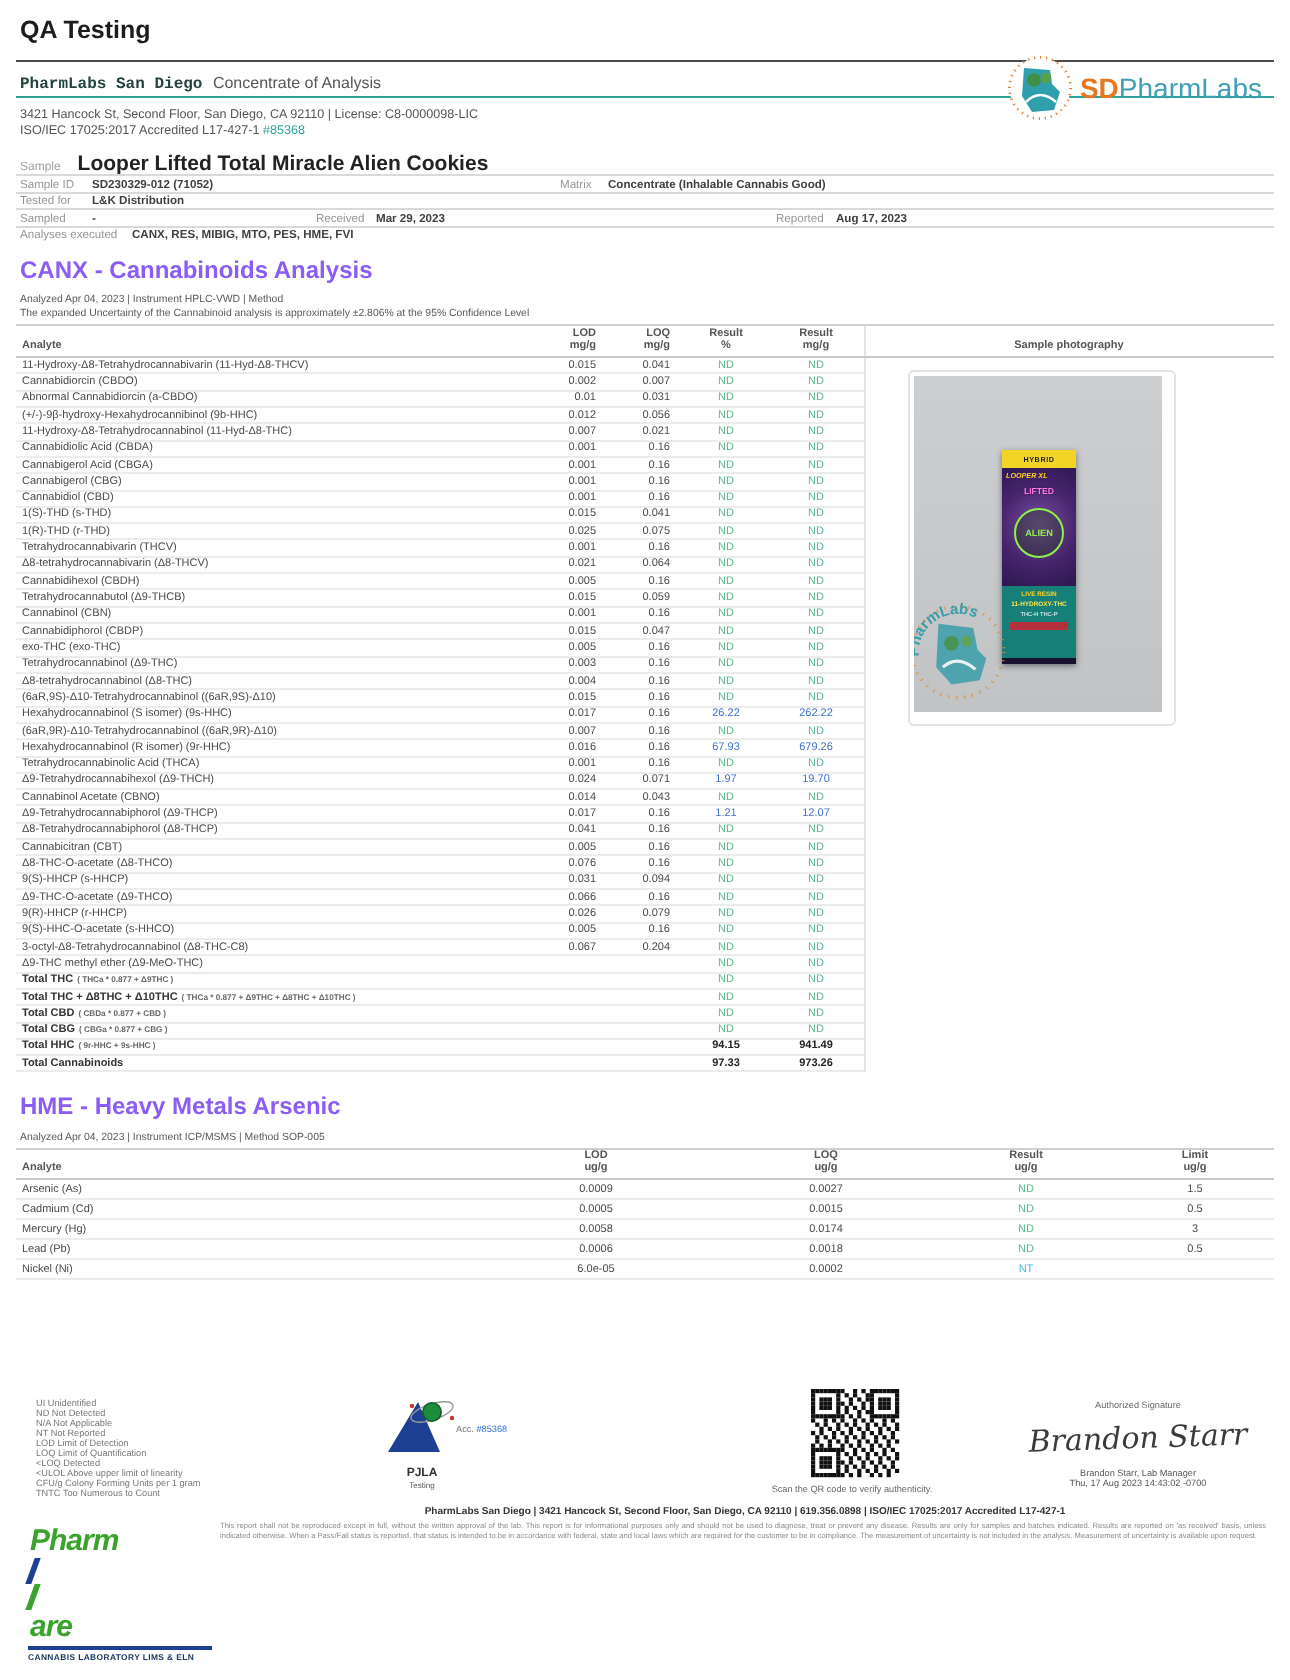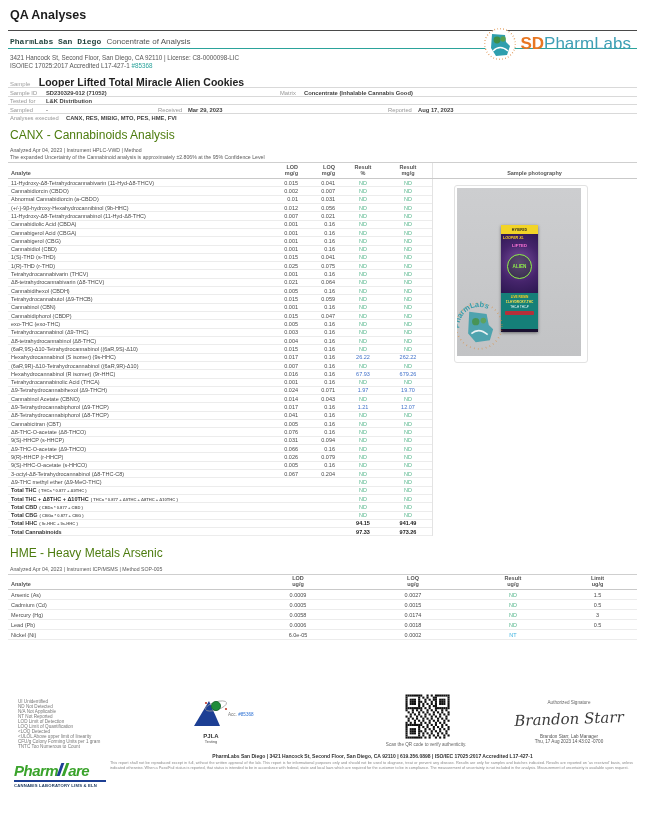--- a/index.html
+++ b/index.html
@@ -12,37 +12,37 @@
   .doc-title{font-size:14px;font-weight:bold;color:#1c1c1c;letter-spacing:.2px;}
   .qa-label{font-size:12.5px;font-weight:bold;color:#1c1c1c;}
   .rule-dark{position:absolute;top:30px;left:8px;right:8px;border-top:1px solid #4a4a4a;}
   .lab-line{position:absolute;top:37px;left:10px;font-size:8px;}
   .lab-name{font-weight:bold;color:#23433e;font-family:Liberation Mono, monospace;}
   .lab-cert{color:#555;margin-left:3px;}
   .rule-teal{position:absolute;top:48px;left:8px;right:8px;border-top:1.5px solid #2ba39b;}
   .addr{position:absolute;top:54px;left:10px;font-size:6.3px;color:#555;line-height:7.6px;}
   .acc-link{color:#2ba39b;text-decoration:none;}
   .logo{position:absolute;top:27px;right:14px;display:flex;align-items:center;}
-  .logo-text{font-size:17px;margin-left:3px;text-align:center;}
+  .logo-text{font-size:14px;margin-left:3px;text-align:center;}
   .logo-sd{color:#e87722;font-weight:bold;}
   .logo-pl{color:#3e9fb5;}
 
   
   .sample-line{position:absolute;top:72px;left:10px;}
   .sample-label{font-size:6px;color:#a0a0a0;margin-right:4px;}
   .sample-name{font-size:10.5px;font-weight:bold;color:#222;}
   .info-table{position:absolute;top:87px;left:8px;right:8px;font-size:5.8px;}
   .irow{position:relative;height:7.6px;border-top:1px solid #d9d9d9;}
   .irow:last-child{border-bottom:none;}
   .irow .lb{position:absolute;top:1.6px;color:#969696;}
   .irow .vl{position:absolute;top:1.6px;color:#3f3f3f;font-weight:bold;}
   .irow.last-b{border-bottom:1px solid #d9d9d9;}
 
   
-  .sec-h{font-size:12px;font-weight:normal;color:#4d7c0f;}
+  .sec-h{font-size:12px;font-weight:bold;color:#8b5cf6;}
   .meta{font-size:5.2px;color:#5a5a5a;}
 
   
   .canx-table{position:absolute;top:162px;left:8px;width:424px;border-right:1px solid #e3e3e3;}
   .chead{display:flex;align-items:flex-end;height:17px;border-top:1px solid #cfcfcf;border-bottom:1px solid #c9c9c9;
          font-size:5.5px;font-weight:bold;color:#555;box-sizing:border-box;padding-bottom:2px;}
   .chead .h2{display:block;line-height:6px;}
   .col-a{flex:1;padding-left:3px;text-align:left;}
   .col-l,.col-q{width:37px;text-align:right;padding-right:7px;box-sizing:border-box;}
   .col-p{width:42px;text-align:center;}
@@ -99,32 +99,32 @@
   .qr{position:absolute;left:404px;top:693px;}
   .qr-caption{position:absolute;left:360px;top:742px;width:132px;text-align:center;font-size:4.6px;color:#666;}
   .sig{position:absolute;left:505px;top:700px;width:128px;text-align:center;}
   .sig-label{font-size:4.6px;color:#666;}
   .sig-script{font-family:"DejaVu Serif",serif;font-style:italic;font-size:15px;color:#3b3b3b;margin-top:5px;transform:rotate(-2deg);}
   .sig-name{font-size:4.6px;color:#555;margin-top:6px;}
   .sig-date{font-size:4.6px;color:#555;}
   .contact{position:absolute;left:110px;right:10px;top:753px;text-align:center;font-size:5px;font-weight:bold;color:#333;}
   .disclaimer{position:absolute;left:110px;right:12px;top:761px;font-size:3.8px;line-height:4.6px;color:#8a8a8a;text-align:justify;}
   .pharmware{position:absolute;left:14px;top:762px;width:92px;}
-  .pw-word{font-size:15px;font-weight:bold;font-style:italic;color:#3aa32b;letter-spacing:-.5px;border-bottom:2px solid #1d3f94;padding-bottom:1px;display:flex;align-items:baseline;}
+  .pw-word{font-size:15px;font-weight:bold;font-style:italic;color:#3aa32b;letter-spacing:-.5px;border-bottom:2px solid #1d3f94;padding-bottom:1px;display:flex;align-items:baseline;flex-direction:column;}
   .pw-slash{display:inline-block;width:3px;height:13px;background:#1d3f94;transform:skewX(-20deg);margin:0 1px;}
   .pw-slash.s2{background:#3aa32b;}
   .pw-sub{font-size:4.2px;font-weight:bold;color:#17345c;letter-spacing:.2px;margin-top:1px;}
 </style>
 </head>
 <body>
 
 <div class="page">
 
   <div class="hdr-row">
-    <span class="qa-label">QA Analyses</span>
+    <span class="qa-label">QA Testing</span>
   </div>
   <div class="rule-dark"></div>
 
   <div class="lab-line">
     <span class="lab-name">PharmLabs San Diego</span>
     <span class="lab-cert">Concentrate of Analysis</span>
   </div>
   <div class="rule-teal"></div>
 
   <div class="addr">

